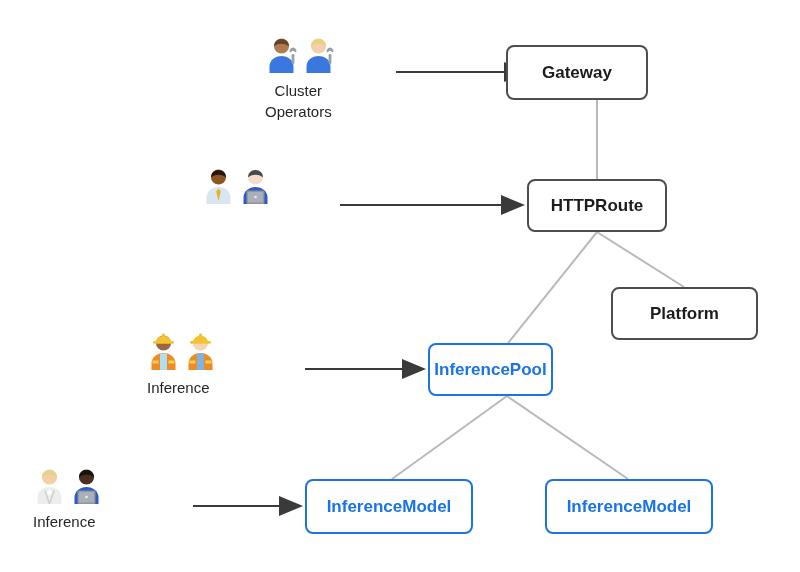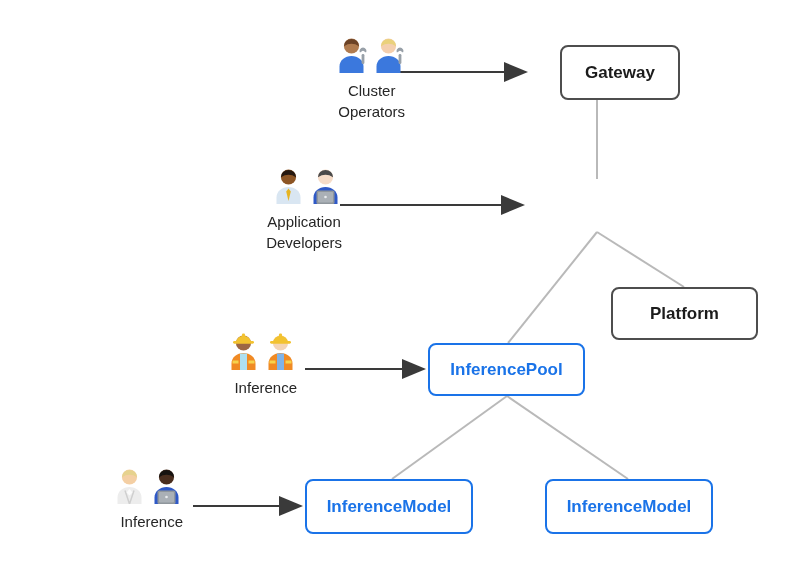--- a/index.html
+++ b/index.html
@@ -3,21 +3,21 @@
 <meta charset="utf-8">
 <style>
   html,body{margin:0;padding:0;background:#ffffff;}
   body{width:800px;height:572px;font-family:"Liberation Sans",sans-serif;}
   .canvas{position:relative;width:800px;height:572px;background:#ffffff;overflow:hidden;}
   .edges{position:absolute;left:0;top:0;width:800px;height:572px;pointer-events:none;}
   .node{position:absolute;display:flex;align-items:center;justify-content:center;
         background:#ffffff;border:2px solid #4d4d4d;border-radius:8px;
         font-weight:bold;font-size:17px;color:#1c1c1c;box-sizing:border-box;}
   .node.blue{border-color:#1a73e8;color:#1a73e8;}
-  .actor{position:absolute;display:flex;flex-direction:column;align-items:flex-end;}
+  .actor{position:absolute;display:flex;flex-direction:column;align-items:flex-start;}
   .actor .icons{display:flex;gap:4px;height:41px;align-items:flex-end;}
   .actor .label{margin-top:3px;font-size:15px;line-height:21px;color:#262626;
                 text-align:center;white-space:nowrap;}
 </style>
 </head>
 <body>
 
 <div class="canvas">
 
   <svg class="edges" viewBox="0 0 800 572">
@@ -32,27 +32,30 @@
     <line x1="597" y1="232" x2="684" y2="287" stroke="#b9b9b9" stroke-width="2"></line>
     <line x1="507" y1="396" x2="392" y2="479" stroke="#b9b9b9" stroke-width="2"></line>
     <line x1="507" y1="396" x2="628" y2="479" stroke="#b9b9b9" stroke-width="2"></line>
 
     <line x1="396" y1="72" x2="524" y2="72" stroke="#3a3a3a" stroke-width="2" marker-end="url(#arrowhead)"></line>
     <line x1="340" y1="205" x2="521" y2="205" stroke="#3a3a3a" stroke-width="2" marker-end="url(#arrowhead)"></line>
     <line x1="305" y1="369" x2="422" y2="369" stroke="#3a3a3a" stroke-width="2" marker-end="url(#arrowhead)"></line>
     <line x1="193" y1="506" x2="299" y2="506" stroke="#3a3a3a" stroke-width="2" marker-end="url(#arrowhead)"></line>
   </svg>
 
-  <div class="node" style="left:560px;top:45px;width:120px;height:55px">
+  <div class="node" style="left:506px;top:45px;width:142px;height:55px">
     <span>Gateway</span>
+  </div>
+  <div class="node" style="left:527px;top:179px;width:140px;height:53px">
+    <span>HTTPRoute</span>
   </div>
   <div class="node" style="left:611px;top:287px;width:147px;height:53px">
     <span>Platform</span>
   </div>
-  <div class="node blue" style="left:428px;top:343px;width:157px;height:53px">
+  <div class="node blue" style="left:428px;top:343px;width:125px;height:53px">
     <span>InferencePool</span>
   </div>
   <div class="node blue" style="left:305px;top:479px;width:168px;height:55px">
     <span>InferenceModel</span>
   </div>
   <div class="node blue" style="left:545px;top:479px;width:168px;height:55px">
     <span>InferenceModel</span>
   </div>
 
   <div class="actor" style="left:265px;top:36px;width:140px">
@@ -91,24 +94,20 @@
             <path d="M8.9 14.2 a7.6 7.2 0 0 1 15.2 0 q-7.6 -4.8 -15.2 0 z" fill="#26180f"></path>
           </svg></span>
       <span><svg width="33" height="41" viewBox="0 0 33 41">
             <path d="M4.5 41 V34.5 a12 10.5 0 0 1 24 0 V41 Z" fill="#2f59c6"></path>
             <circle cx="16.5" cy="14" r="7.6" fill="#f6dcc8"></circle>
             <path d="M8.9 14.2 a7.6 7.2 0 0 1 15.2 0 q-7.6 -4.8 -15.2 0 z" fill="#4a4a4a"></path>
             <rect x="7.5" y="27.5" width="18" height="13.5" rx="1.5" fill="#8f969c"></rect>
             <rect x="9" y="29" width="15" height="10.5" rx="1" fill="#aab0b6"></rect>
             <circle cx="16.5" cy="34" r="1.3" fill="#e8ebee"></circle>
           </svg></span>
-    </div>
-    <div class="label">
-      <div>Application</div>
-      <div>Developers</div>
     </div>
   </div>
 
   <div class="actor" style="left:147px;top:333px;width:150px">
     <div class="icons">
       <span><svg width="33" height="41" viewBox="0 0 33 41">
             <path d="M4.5 41 V34.5 a12 10.5 0 0 1 24 0 V41 Z" fill="#f08a24"></path>
             <rect x="13" y="24.5" width="7" height="16.5" fill="#aee0f0"></rect>
             <rect x="5.5" y="31.5" width="6" height="3" fill="#f6d34c"></rect>
             <rect x="21.5" y="31.5" width="6" height="3" fill="#f6d34c"></rect>

